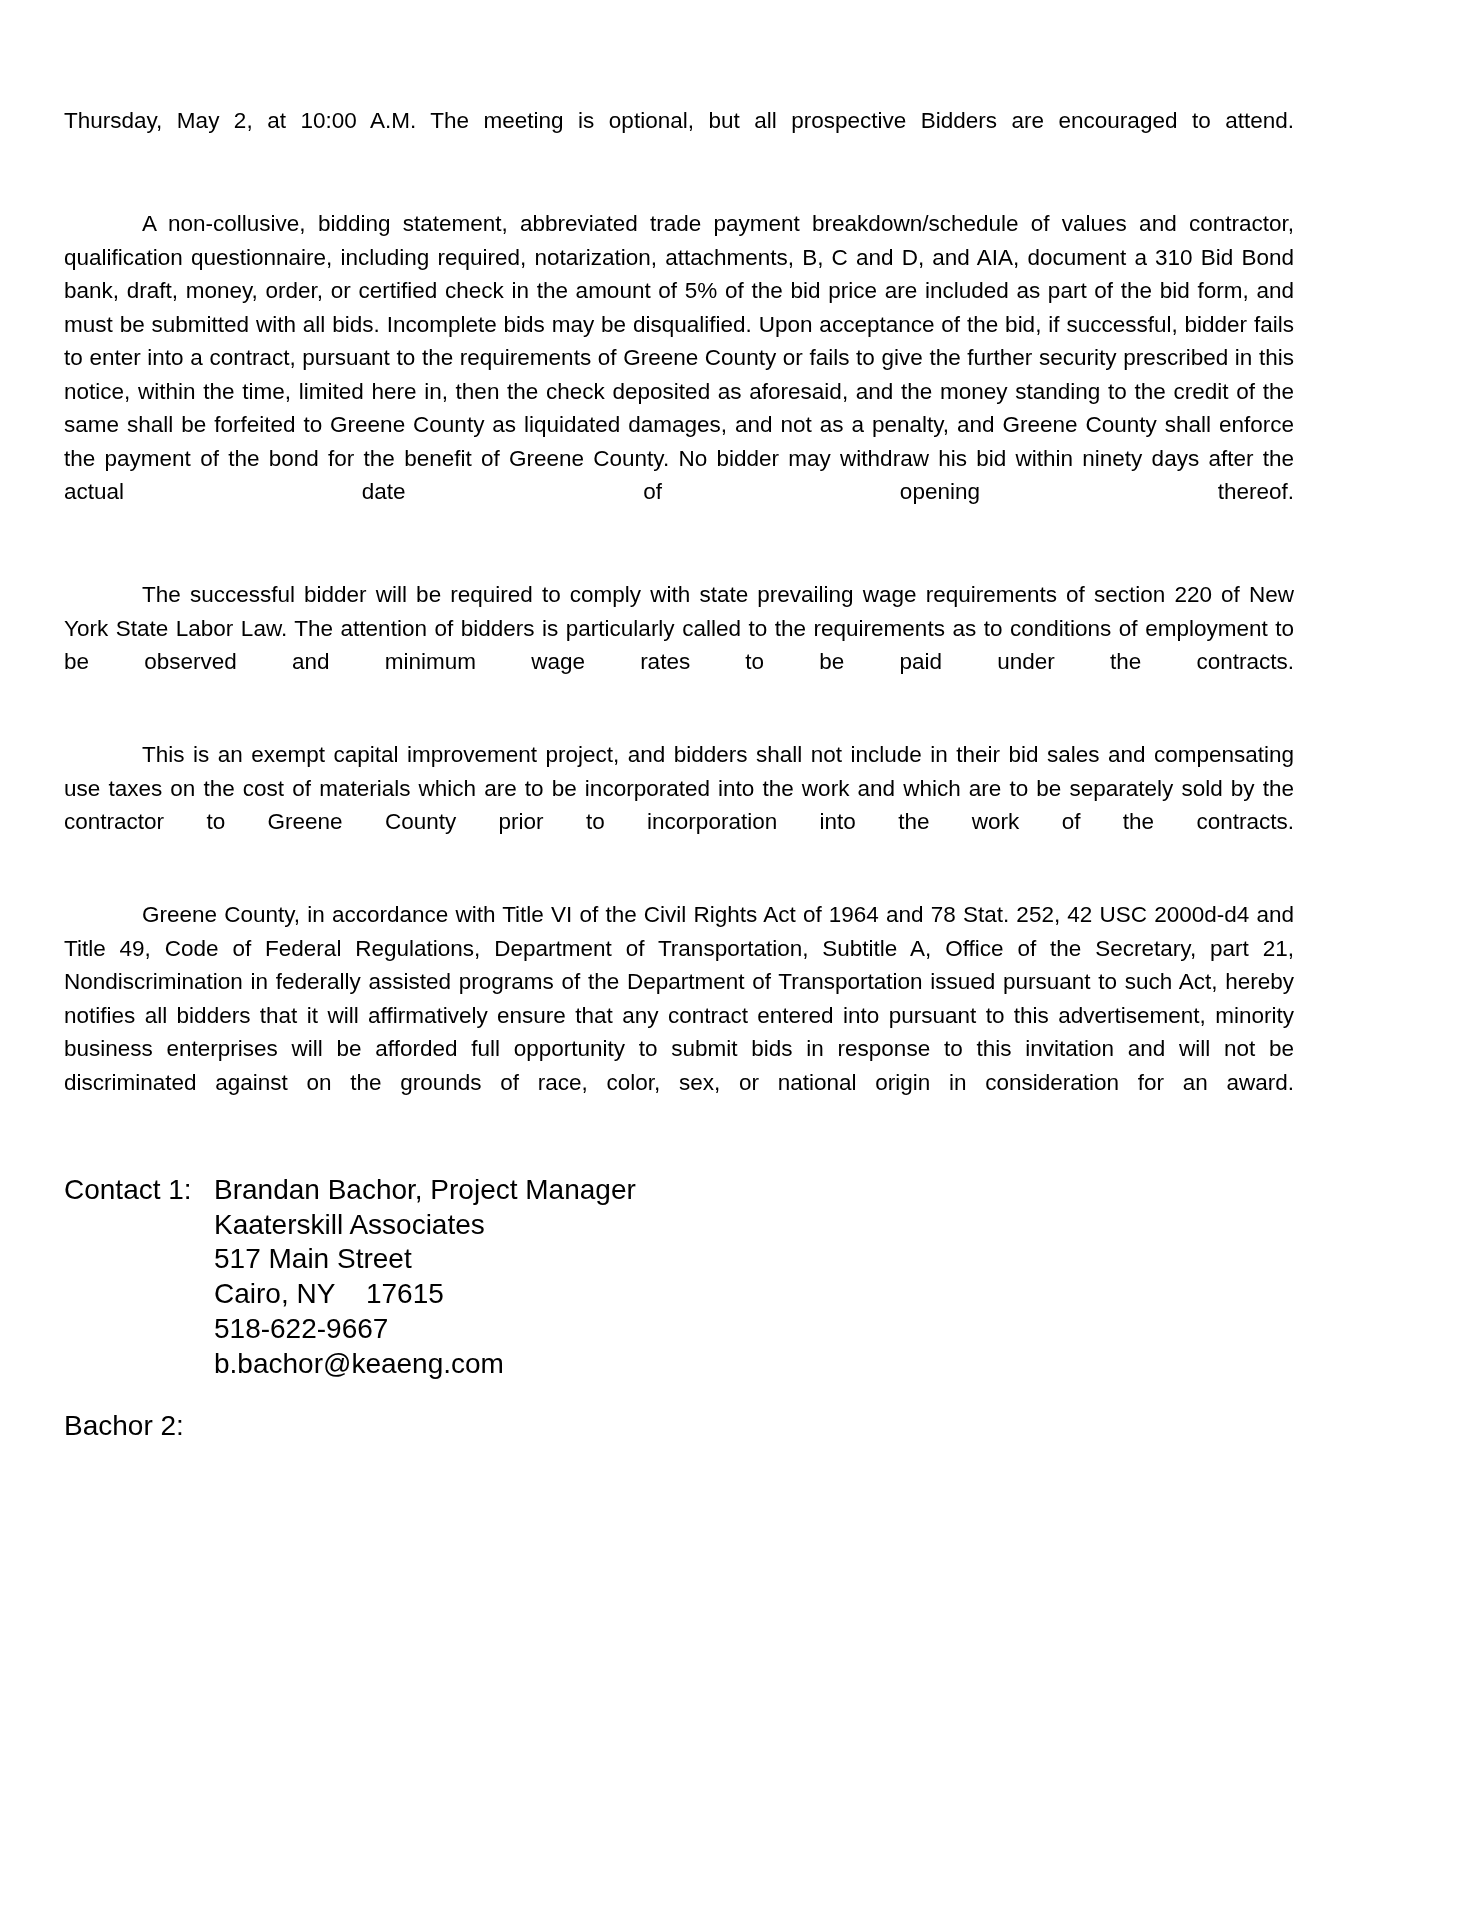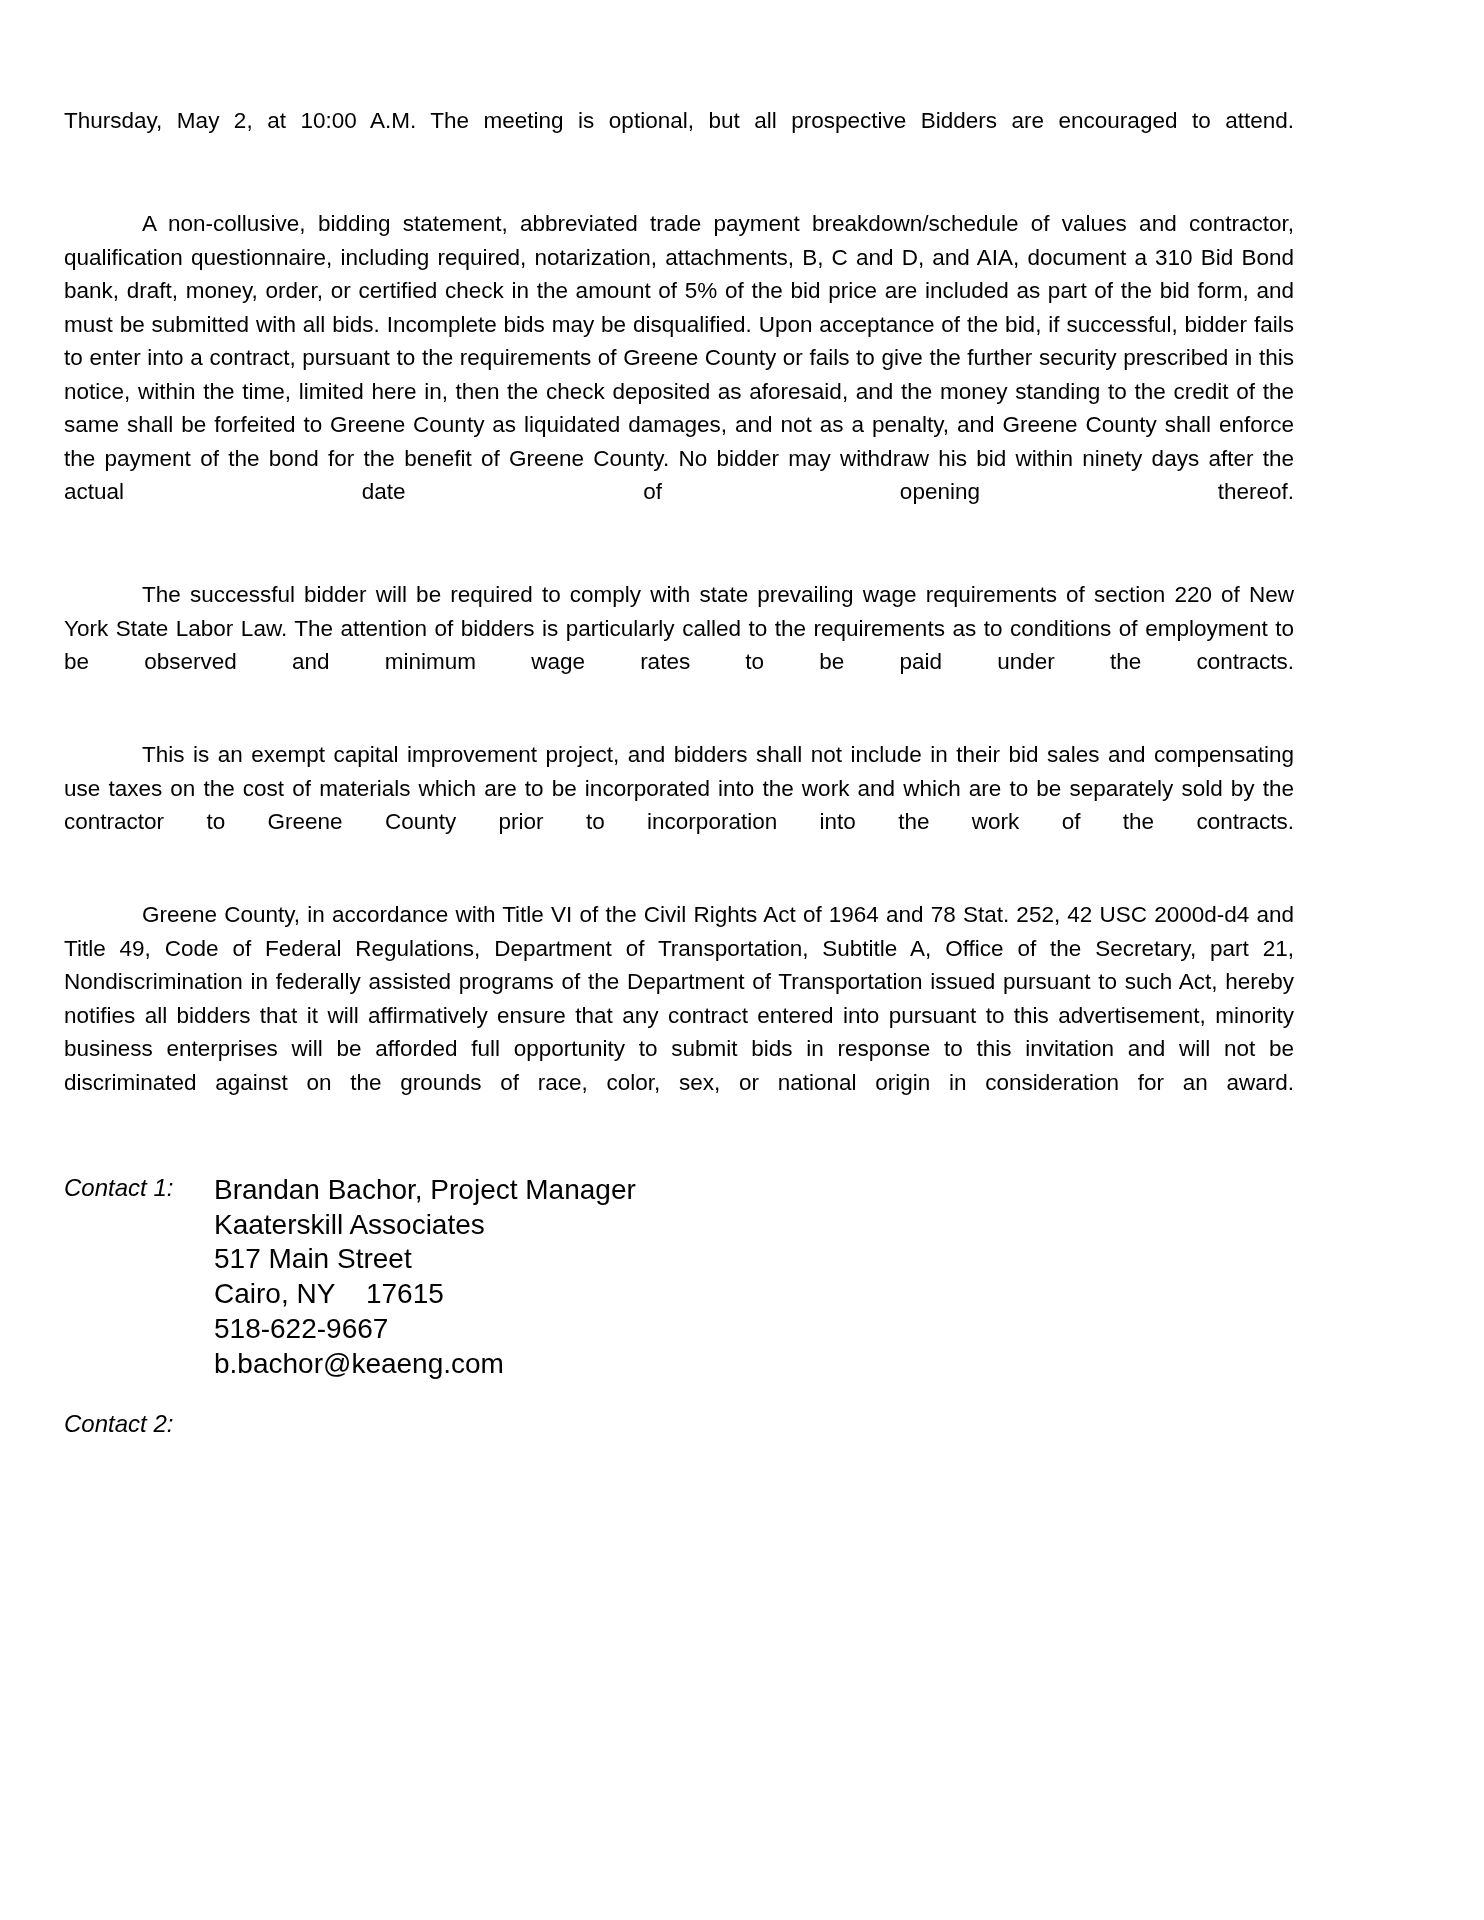--- a/index.html
+++ b/index.html
@@ -44,24 +44,23 @@
     height: 40px;
   }
   
   .contact-block {
     display: flex;
     align-items: flex-start;
     margin: 0;
   }
   .contact-label {
     flex: 0 0 150px;
-    font-size: 24px;
+    font-size: 28px;
     line-height: 1.24;
     white-space: nowrap;
-    font-style: italic;
   }
   .contact-lines {
     flex: 1 1 auto;
     font-size: 28px;
     line-height: 1.24;
   }
   .contact-lines div {
     white-space: pre;
   }
   .contact-gap {
@@ -108,17 +107,17 @@
         <div>517 Main Street</div>
         <div>Cairo, NY    17615</div>
         <div>518-622-9667</div>
         <div>b.bachor@keaeng.com</div>
       </div>
     </div>
 
     <div class="contact-gap"></div>
 
     <div class="contact-block">
-      <div class="contact-label">Contact 2:</div>
+      <div class="contact-label">Bachor 2:</div>
     </div>
 
   </div>
 </div>
 
 </body></html>

